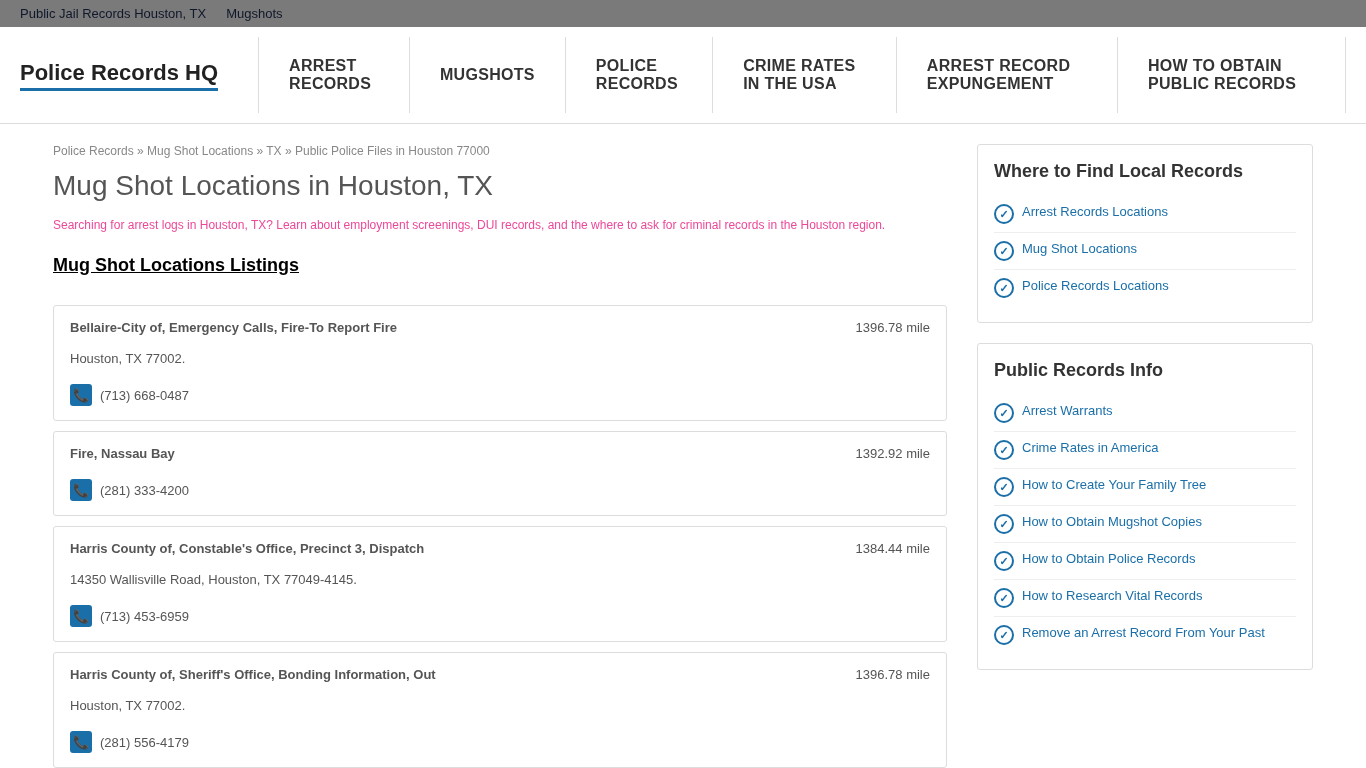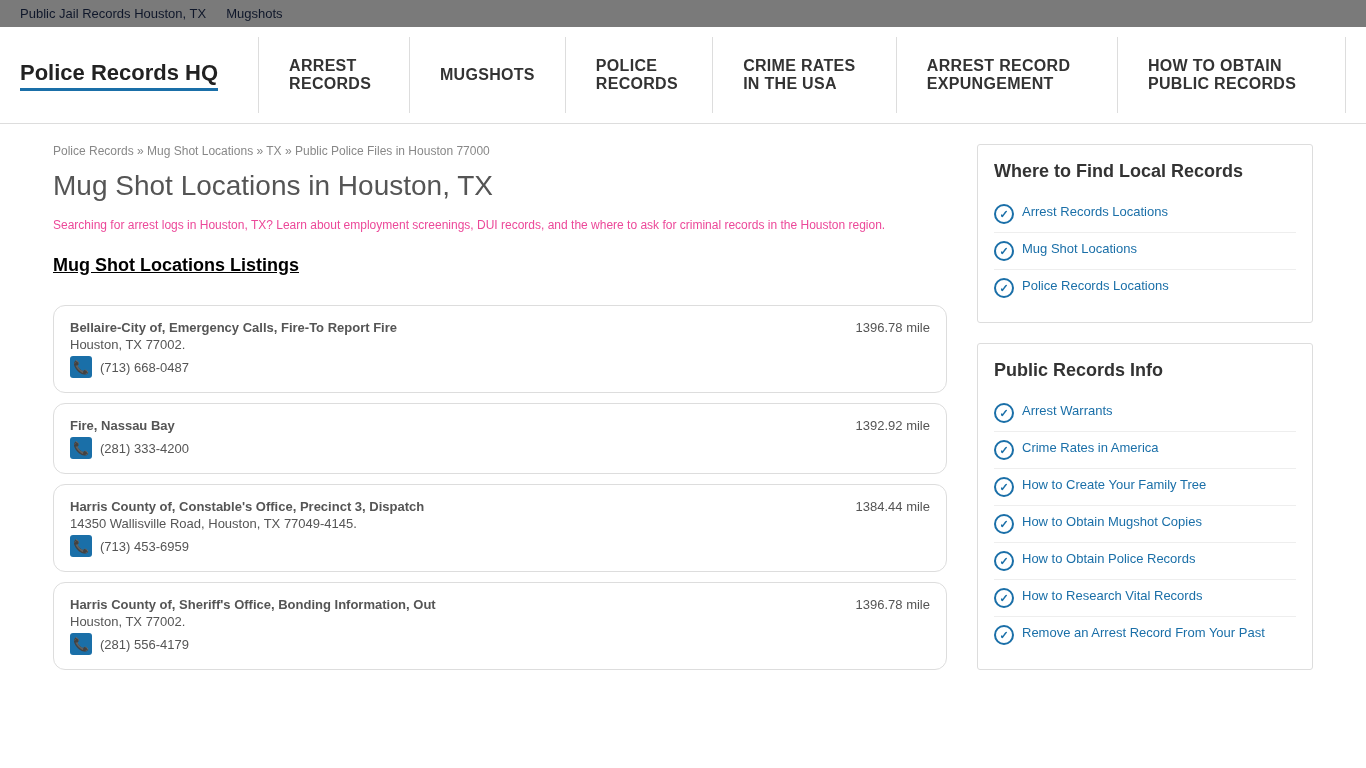--- a/index.html
+++ b/index.html
@@ -104,26 +104,26 @@
       font-size: 18px;
       color: #000000;
       font-weight: bold;
       margin-bottom: 29px;
       text-decoration: underline;
     }
 
     
     .listing-card {
       border: 1px solid #ddd;
-      border-radius: 12px;
+      border-radius: 3px;
       padding: 14px 16px;
       margin-bottom: 10px;
       display: flex;
       flex-direction: column;
-      gap: 2px;
+      gap: 16px;
     }
     .listing-header {
       display: flex;
       justify-content: space-between;
       align-items: flex-start;
     }
     .listing-name {
       font-size: 13px;
       font-weight: bold;
       color: #555;

